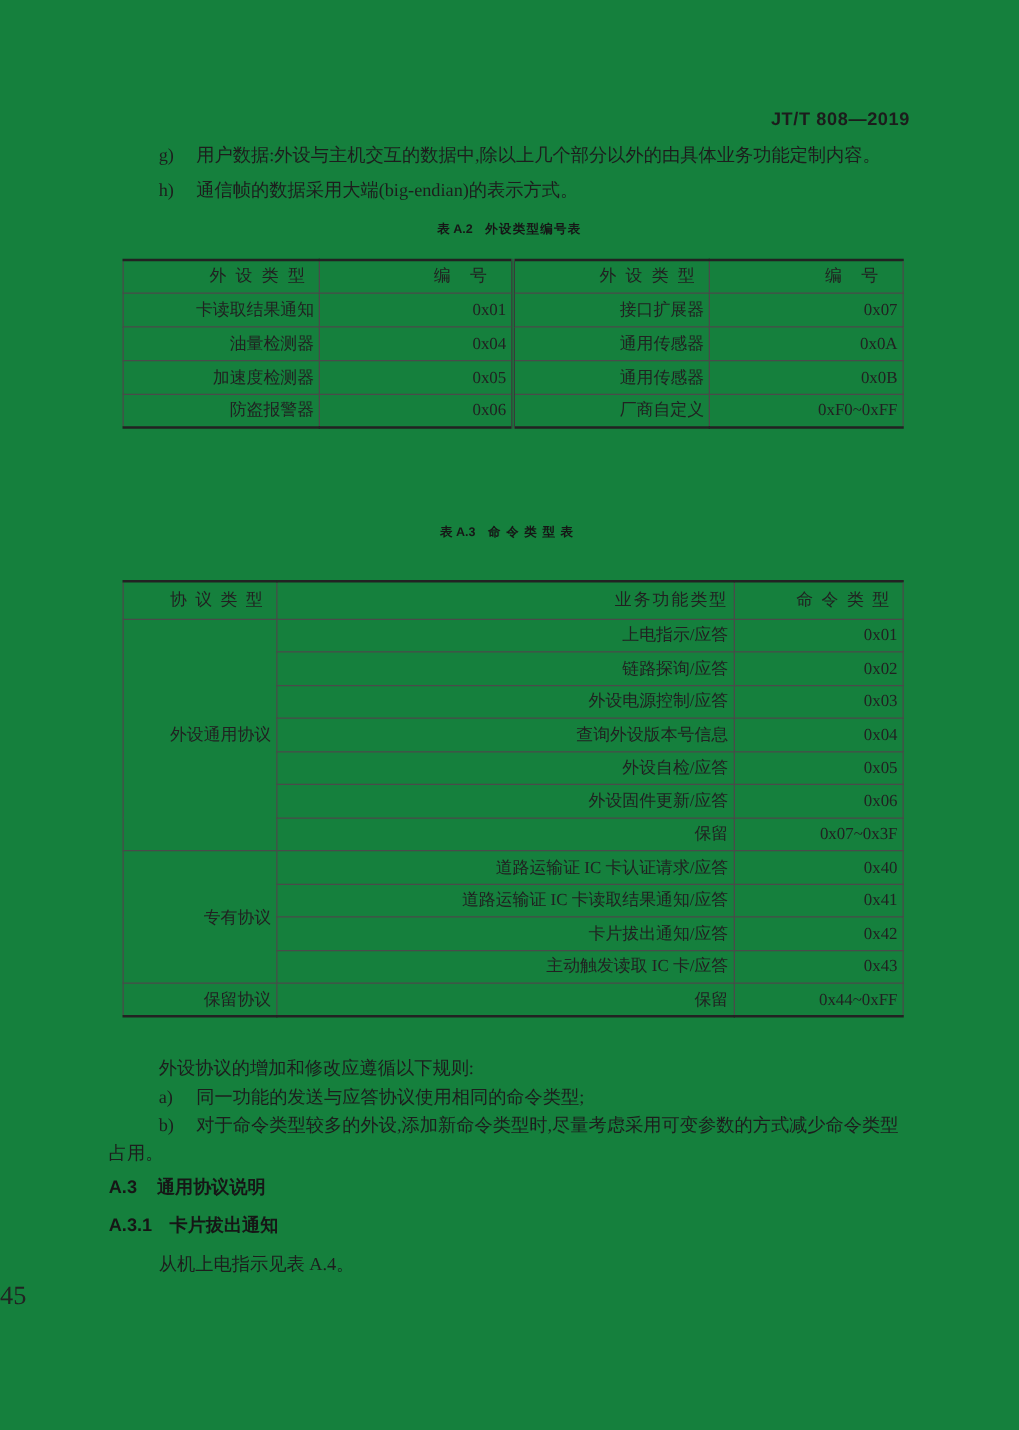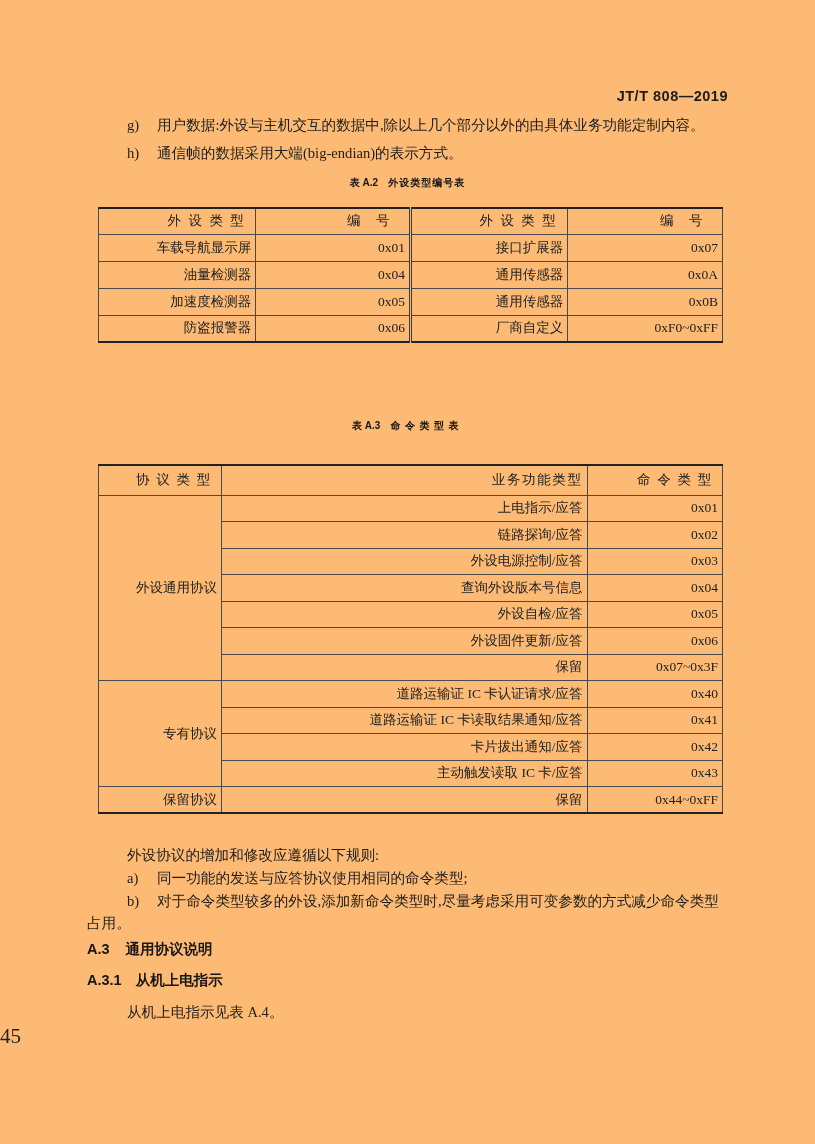--- a/index.html
+++ b/index.html
@@ -1,20 +1,20 @@
 <!DOCTYPE html>
 <html><head>
 <meta charset="utf-8">
 <style>
   * { margin:0; padding:0; box-sizing:border-box; }
   html,body { background:#ffffff; }
   .page {
     position:relative;
     width:815px; height:1144px;
-    background:#fdba74;
+    background:#15803d;
     color:#1f1f1f;
     font-family:"Liberation Serif","DejaVu Serif",serif;
     overflow:hidden;
   }
   .abs { position:absolute; }
 
   
   .doc-header {
     top:88px; left:87px; width:641px;
     text-align:right;
@@ -113,21 +113,21 @@
     <thead id="a2-head">
         <tr>
           <td class="h0">外设类型</td>
           <td class="h1">编号</td>
           <td class="h2">外设类型</td>
           <td class="h3">编号</td>
         </tr>
       </thead>
     <tbody id="a2-body">
         <tr>
-          <td class="c0">车载导航显示屏</td>
+          <td class="c0">卡读取结果通知</td>
           <td class="c1">0x01</td>
           <td class="c2">接口扩展器</td>
           <td class="c3">0x07</td>
         </tr>
         <tr>
           <td class="c0">油量检测器</td>
           <td class="c1">0x04</td>
           <td class="c2">通用传感器</td>
           <td class="c3">0x0A</td>
         </tr>
@@ -227,20 +227,20 @@
 
   <div class="abs flow li-line" style="top:890px; line-height:22px;">
     <span class="marker">b)</span><span>对于命令类型较多的外设,添加新命令类型时,尽量考虑采用可变参数的方式减少命令类型占用。</span>
   </div>
 
   <div class="abs sec-heading" style="top:940px;">
     <span class="sec-num">A.3</span><span>通用协议说明</span>
   </div>
 
   <div class="abs sec-heading" style="top:971px;">
-    <span class="sec-num" style="margin-right:14px;">A.3.1</span><span>从机上电指示</span>
+    <span class="sec-num" style="margin-right:14px;">A.3.1</span><span>卡片拔出通知</span>
   </div>
 
   <div class="abs flow li-line" style="top:1002px;">从机上电指示见表 A.4。</div>
 
   <div class="abs page-num">45</div>
 
 </div>
 
 </body></html>

